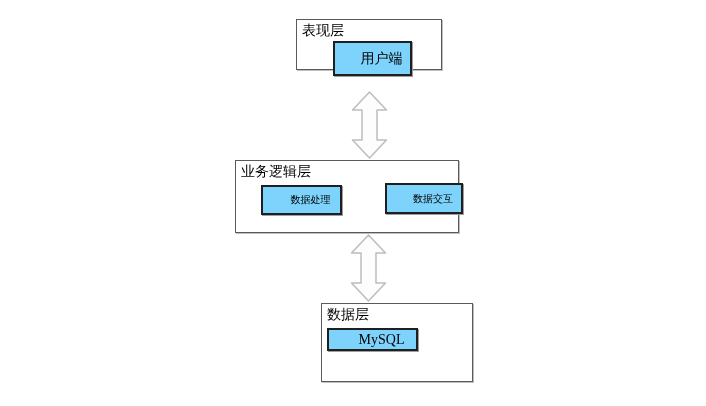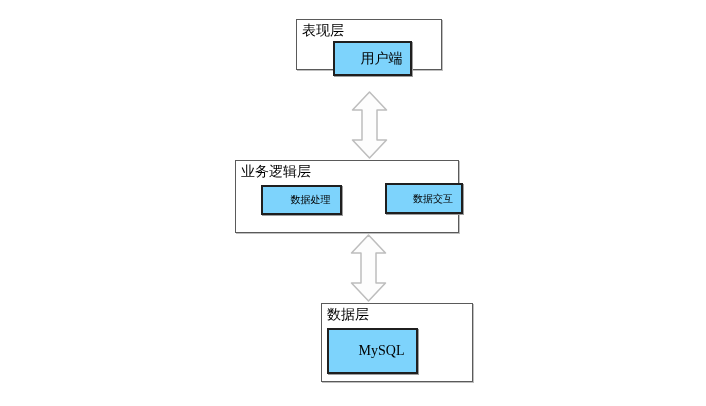--- a/index.html
+++ b/index.html
@@ -54,21 +54,21 @@
 
   
   #layer-presentation { left: 296px; top: 19px;  width: 146px; height: 51px; }
   #node-client        { left: 333px; top: 41px;  width: 79px;  height: 35px; }
   #connector-1        { left: 351px; top: 91px; }
   #layer-business     { left: 235px; top: 160px; width: 224px; height: 73px; }
   #node-processing    { left: 261px; top: 185px; width: 81px;  height: 30px; }
   #node-interaction   { left: 385px; top: 183px; width: 78px;  height: 31px; }
   #connector-2        { left: 350px; top: 234px; }
   #layer-data         { left: 288px; top: 303px; width: 152px; height: 79px; margin-left: 33px; }
-  #node-mysql         { left: 327px; top: 328px; width: 91px;  height: 46px; }
+  #node-mysql         { left: 327px; top: 328px; width: 91px;  height: 23px; }
 </style>
 </head>
 <body>
 
 <div class="canvas">
 
   <div class="layer-box" id="layer-presentation">
     <span class="layer-label">表现层</span>
   </div>
   <div class="node-box node-lg" id="node-client">

